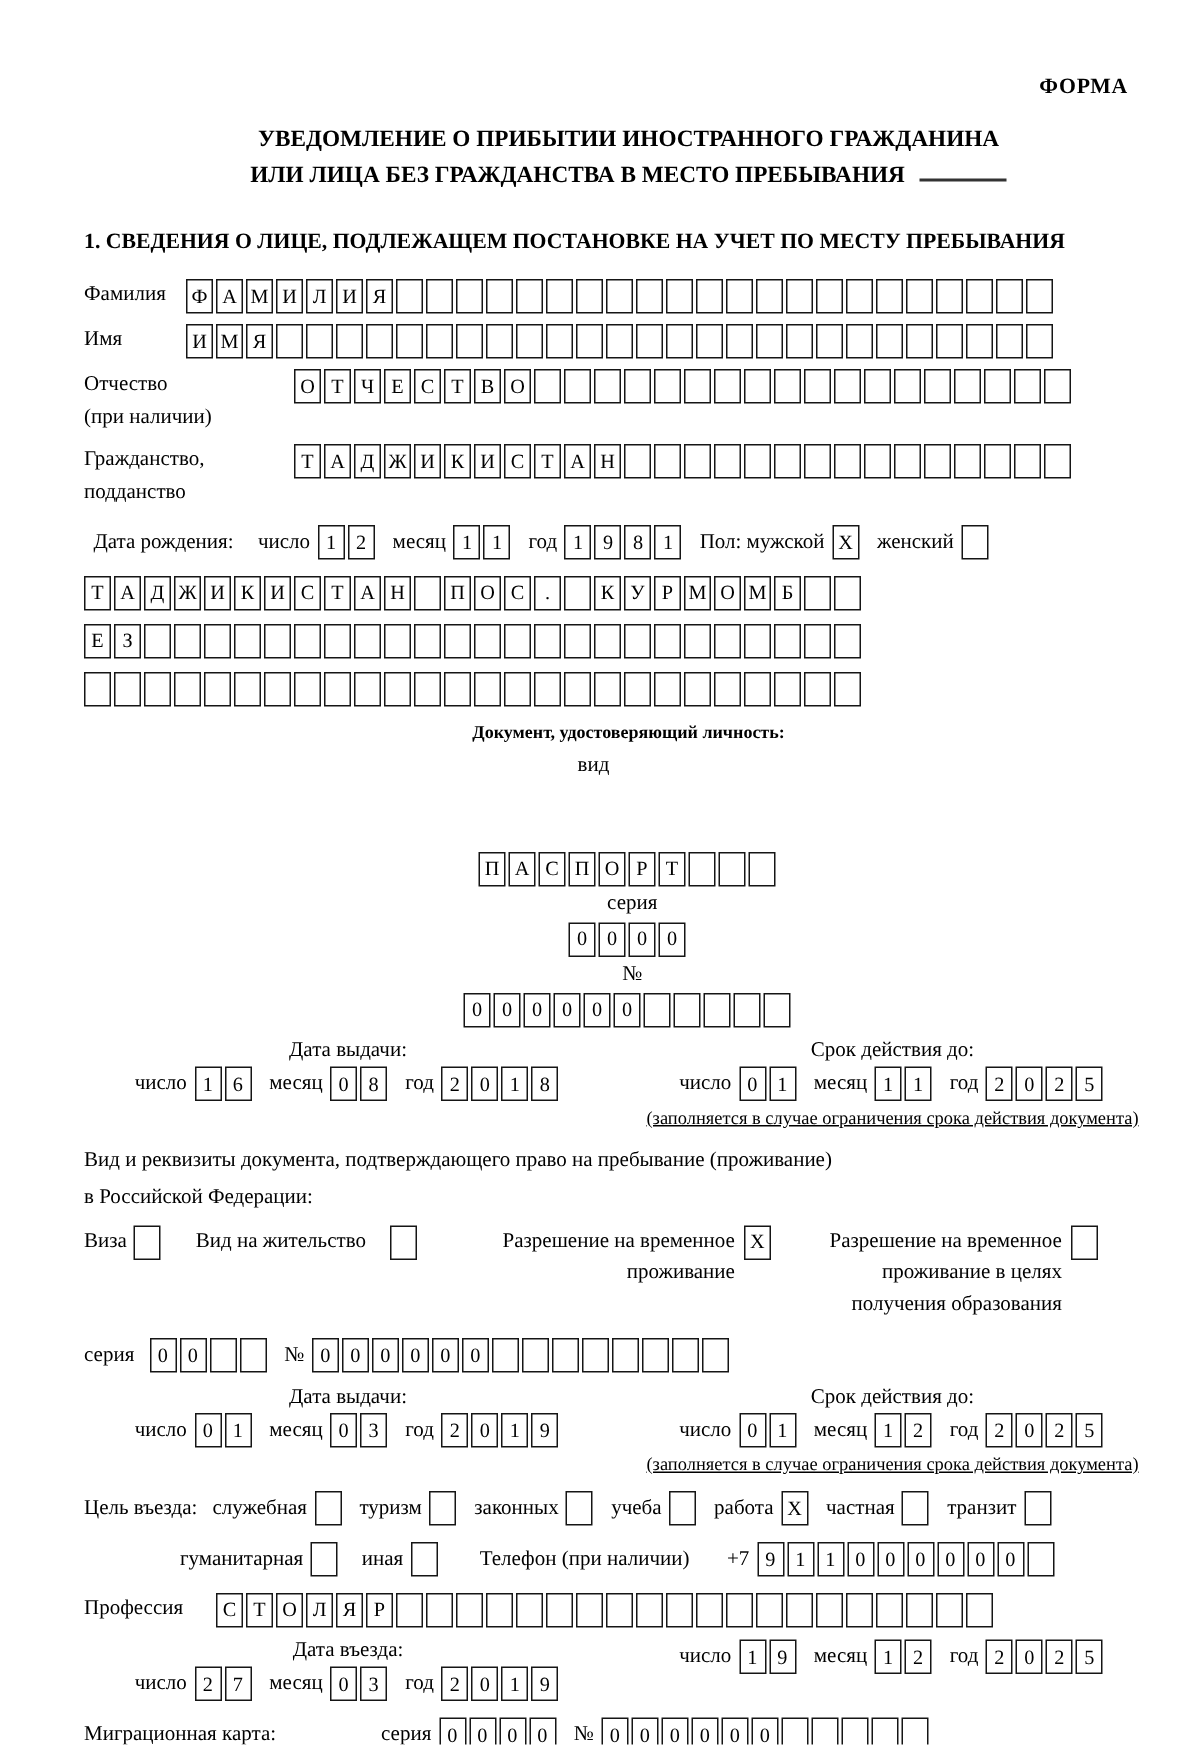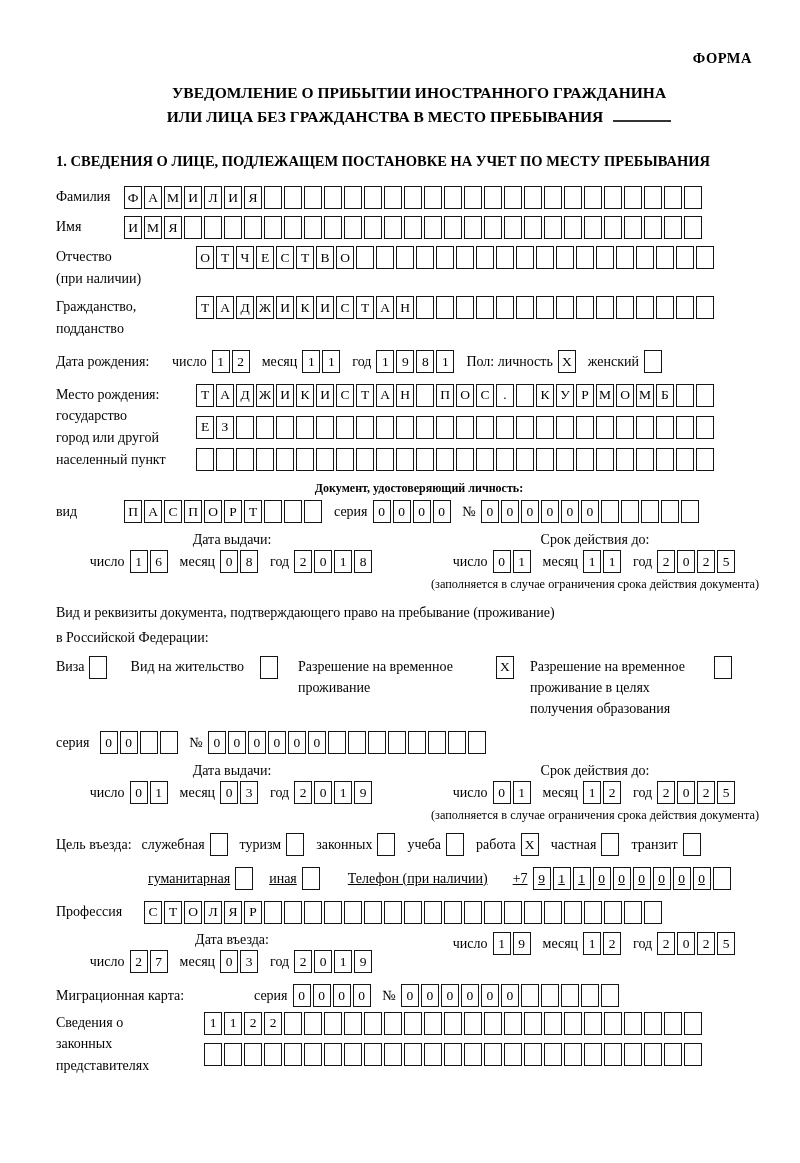--- a/index.html
+++ b/index.html
@@ -31,46 +31,46 @@
   .cells { display: flex; }
   .cell, .cbx {
     width: 16px; height: 21px; border: 1.5px solid #151515; margin-right: 2px;
     display: inline-flex; align-items: center; justify-content: center;
     font-size: 13.5px; font-family: "Liberation Serif", serif; background: #fff;
     flex: 0 0 auto;
   }
   .cbx-wrap { display: inline-flex; }
 
   .w68  { width: 68px;  flex: 0 0 68px; }
-  .w105 { width: 106px; flex: 0 0 106px; }
+  .w105 { width: 106px; flex: 0 0 106px; text-align: center; }
   .w140 { width: 140px; flex: 0 0 140px; }
 
   .center-bold { text-align: center; font-weight: bold; font-size: 12px; margin-top: 10px; }
 
   .inlbl { margin: 0 5px 0 10px; white-space: nowrap; line-height: 24px; }
   .inlbl.first { margin-left: 0; }
 
   
   .daterow { display: flex; margin-top: 8px; }
   .datecol { display: flex; flex-direction: column; align-items: center; }
   .datecol.left { width: 352px; flex: 0 0 352px; }
   .datecol.right { flex: 1; }
   .datetitle { text-align: center; font-size: 14px; margin-bottom: 2px; }
   .dategrp { display: flex; align-items: center; }
-  .note { font-size: 12.3px; margin-top: 3px; text-align: center; }
+  .note { font-size: 12.3px; margin-top: 3px; text-align: center; text-decoration: underline; }
 
   
   .permitrow { display: flex; align-items: flex-start; margin-top: 8px; }
-  .pwrap { text-align: left; line-height: 1.5; }
+  .pwrap { text-align: right; line-height: 1.5; }
   .pw185 { width: 192px; flex: 0 0 192px; }
   .pw175 { width: 178px; flex: 0 0 178px; }
 
   .purposerow { display: flex; align-items: center; margin-top: 10px; flex-wrap: nowrap; }
 
-  .mt4 { margin-top: 4px; } .mt10 { margin-top: 10px; } .mt12 { margin-top: 12px; }
+  .mt4 { margin-top: 4px; flex-direction: column; } .mt10 { margin-top: 10px; } .mt12 { margin-top: 12px; }
 </style>
 </head>
 <body>
 
 <div class="page">
 
 
   <div class="forma">ФОРМА</div>
 
   <div class="title">
@@ -232,37 +232,31 @@
         <span class="cell filled">1</span>
         <span class="cell filled">1</span>
       </span>
     <span class="inlbl">год</span>
     <span class="cells">
         <span class="cell filled">1</span>
         <span class="cell filled">9</span>
         <span class="cell filled">8</span>
         <span class="cell filled">1</span>
       </span>
-    <span class="inlbl">Пол: личность</span>
+    <span class="inlbl">Пол: мужской</span>
     <span class="cbx-wrap">
         <span class="cell filled">X</span>
       </span>
     <span class="inlbl">женский</span>
     <span class="cbx-wrap">
         <span class="cell"></span>
       </span>
   </div>
 
   <div class="row mt10">
-    <div class="lblcol w140">
-      <div>Место рождения:</div>
-      <div>государство</div>
-      <div>город или другой</div>
-      <div>населенный пункт</div>
-    </div>
     <div>
       <div class="cells">
           <span class="cell filled">Т</span>
           <span class="cell filled">А</span>
           <span class="cell filled">Д</span>
           <span class="cell filled">Ж</span>
           <span class="cell filled">И</span>
           <span class="cell filled">К</span>
           <span class="cell filled">И</span>
           <span class="cell filled">С</span>
@@ -553,21 +547,21 @@
     <span class="inlbl">частная</span>
     <span class="cbx-wrap">
         <span class="cell"></span>
       </span>
     <span class="inlbl">транзит</span>
     <span class="cbx-wrap">
         <span class="cell"></span>
       </span>
   </div>
 
-  <div class="purposerow" style="margin-left:92px;text-decoration:underline;">
+  <div class="purposerow" style="margin-left:64px;">
     <span class="inlbl first">гуманитарная</span>
     <span class="cbx-wrap">
         <span class="cell"></span>
       </span>
     <span class="inlbl" style="margin-left:14px;">иная</span>
     <span class="cbx-wrap">
         <span class="cell"></span>
       </span>
     <span class="inlbl" style="margin-left:26px;">Телефон (при наличии)</span>
     <span class="inlbl" style="margin-left:20px;">+7</span>

